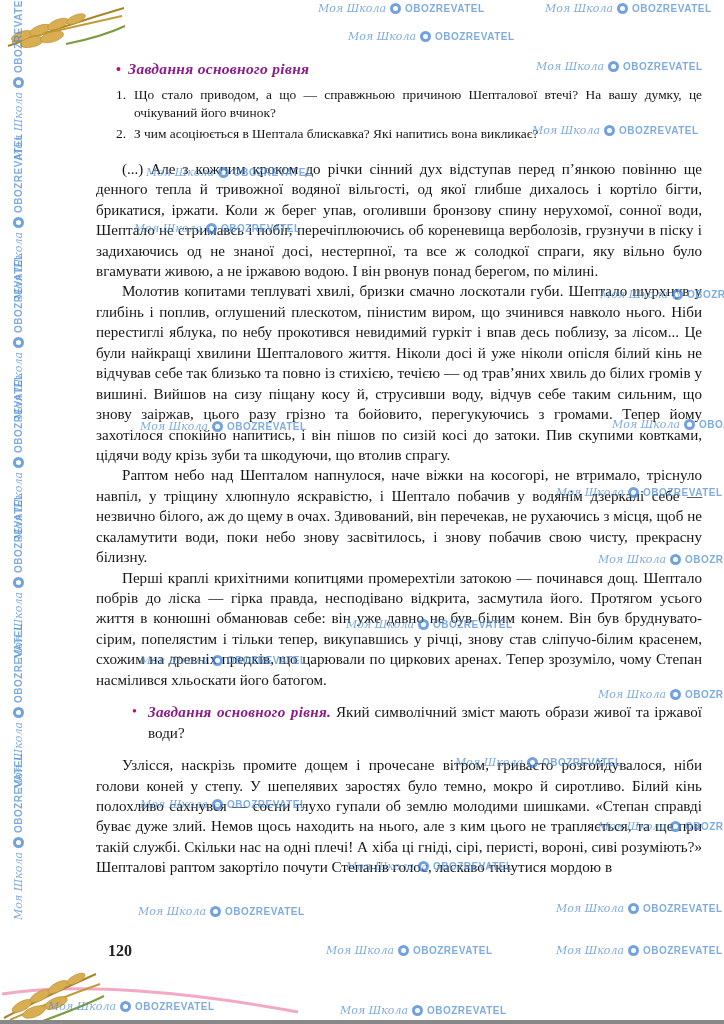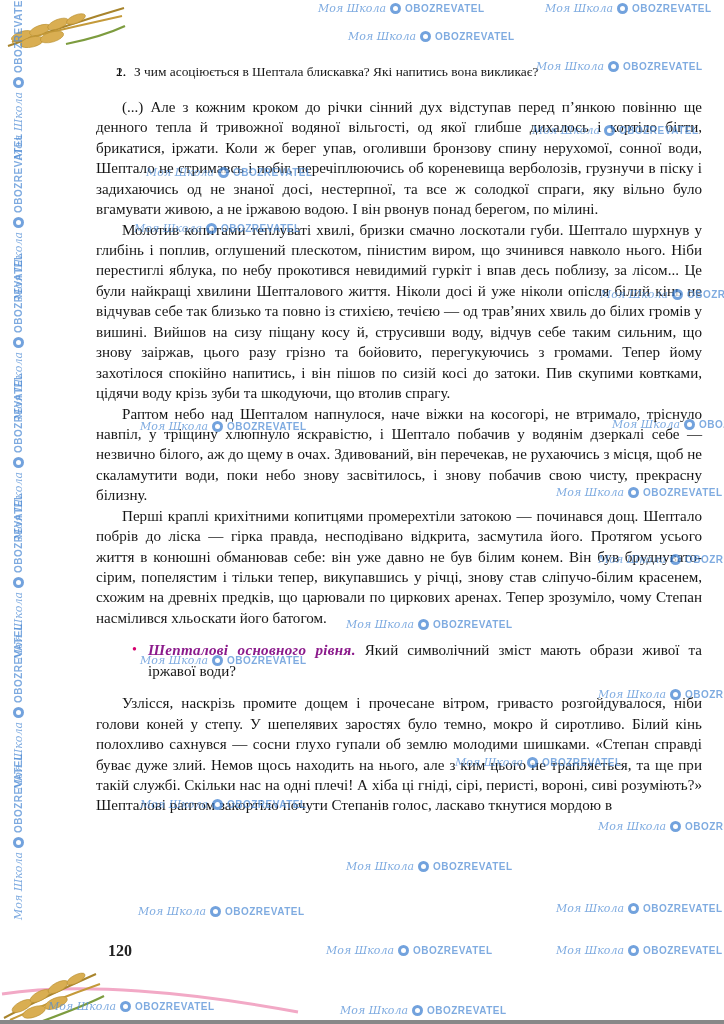--- a/index.html
+++ b/index.html
@@ -230,40 +230,44 @@
       <ellipse cx="70" cy="17" rx="10" ry="4" transform="rotate(-22 70 17)"></ellipse>
       <ellipse cx="26" cy="40" rx="12" ry="5" transform="rotate(-14 26 40)"></ellipse>
       <ellipse cx="46" cy="35" rx="12" ry="5" transform="rotate(-16 46 35)"></ellipse>
     </g>
   </svg>
 
 
   <div class="content">
 
     <div class="task-block">
+      <div class="task-heading">
+        <span class="bullet">•</span><span>Завдання основного рівня</span>
+      </div>
       <div class="questions">
         <div class="q">
           <span class="qnum">1.</span>
+          <span>Що стало приводом, а що — справжньою причиною Шепталової втечі? На вашу думку, це очікуваний його вчинок?</span>
         </div>
         <div class="q">
           <span class="qnum">2.</span>
           <span>З чим асоціюється в Шептала блискавка? Які напитись вона викликає?</span>
         </div>
       </div>
     </div>
 
     <div class="story">
       <p>(...) Але з кожним кроком до річки сінний дух відступав перед п’янкою повінню ще денного тепла й тривожної водяної вільгості, од якої глибше дихалось і кортіло бігти, брикатися, іржати. Коли ж берег упав, оголивши бронзову спину нерухомої, сонної води, Шептало не стримавсь і побіг, перечіплюючись об кореневища верболозів, грузнучи в піску і задихаючись од не знаної досі, нестерпної, та все ж солодкої спраги, яку вільно було вгамувати живою, а не іржавою водою. І він рвонув понад берегом, по мілині.</p>
       <p>Молотив копитами теплуваті хвилі, бризки смачно лоскотали губи. Шептало шурхнув у глибінь і поплив, оглушений плескотом, пінистим виром, що зчинився навколо нього. Ніби перестиглі яблука, по небу прокотився невидимий гуркіт і впав десь поблизу, за лісом... Це були найкращі хвилини Шепталового життя. Ніколи досі й уже ніколи опісля білий кінь не відчував себе так близько та повно із стихією, течією — од трав’яних хвиль до білих громів у вишині. Вийшов на сизу піщану косу й, струсивши воду, відчув себе таким сильним, що знову заіржав, цього разу грізно та бойовито, перегукуючись з громами. Тепер йому захотілося спокійно напитись, і він пішов по сизій косі до затоки. Пив скупими ковтками, цідячи воду крізь зуби та шкодуючи, що втолив спрагу.</p>
       <p>Раптом небо над Шепталом напнулося, наче віжки на косогорі, не втримало, тріснуло навпіл, у тріщину хлюпнуло яскравістю, і Шептало побачив у водянім дзеркалі себе — незвично білого, аж до щему в очах. Здивований, він перечекав, не рухаючись з місця, щоб не скаламутити води, поки небо знову засвітилось, і знову побачив свою чисту, прекрасну білизну.</p>
       <p>Перші краплі крихітними копитцями промерехтіли затокою — починався дощ. Шептало побрів до ліска — гірка правда, несподівано відкрита, засмутила його. Протягом усього життя в конюшні обманював себе: він уже давно не був білим конем. Він був бруднувато-сірим, попелястим і тільки тепер, викупавшись у річці, знову став сліпучо-білим красенем, схожим на древніх предків, що царювали по циркових аренах. Тепер зрозуміло, чому Степан насмілився хльоскати його батогом.</p>
     </div>
 
     <div class="inline-task">
-      <span class="bullet">•</span><span class="inline-heading">Шепталові основного рівня.</span>
+      <span class="bullet">•</span><span class="inline-heading">Завдання основного рівня.</span>
       <span>Який символічний зміст мають образи живої та іржавої води?</span>
     </div>
 
     <div class="story">
       <p>Узлісся, наскрізь промите дощем і прочесане вітром, гривасто розгойдувалося, ніби голови коней у степу. У шепелявих заростях було темно, мокро й сиротливо. Білий кінь полохливо сахнувся — сосни глухо гупали об землю молодими шишками. «Степан справді буває дуже злий. Немов щось находить на нього, але з ким цього не трапляється, та ще при такій службі. Скільки нас на одні плечі! А хіба ці гніді, сірі, перисті, вороні, сиві розуміють?» Шепталові раптом закортіло почути Степанів голос, ласкаво ткнутися мордою в</p>
     </div>
 
   </div>
 
   <div class="page-number">120</div>

